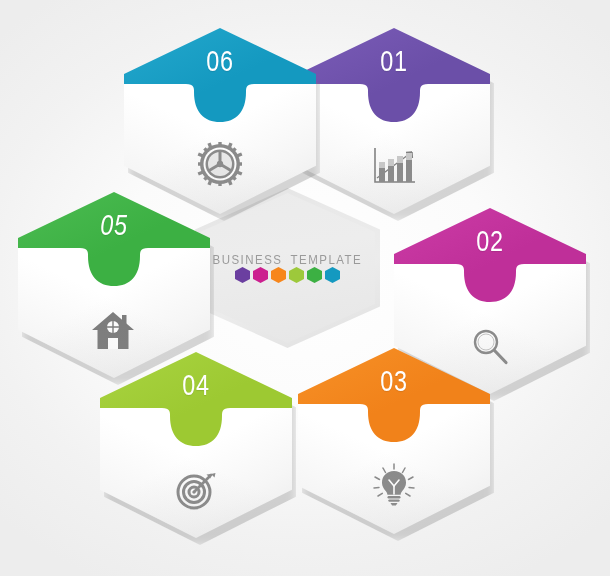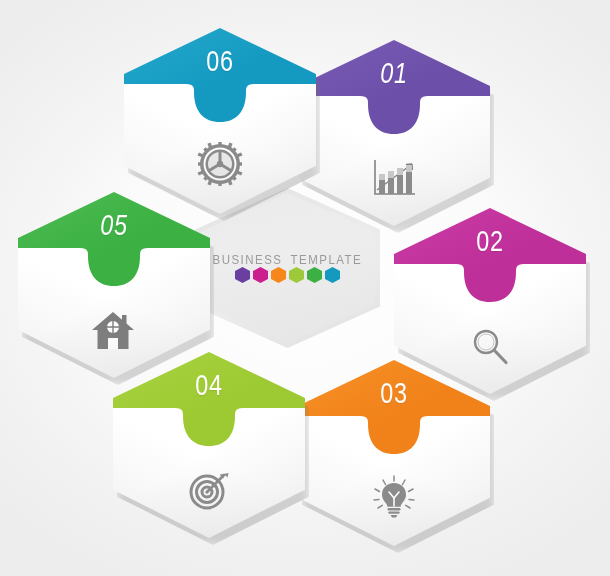--- a/index.html
+++ b/index.html
@@ -171,21 +171,21 @@
           <div class="swatch" style="background: rgb(204, 31, 143);"></div>
           <div class="swatch" style="background: rgb(247, 134, 27);"></div>
           <div class="swatch" style="background: rgb(157, 201, 59);"></div>
           <div class="swatch" style="background: rgb(60, 176, 67);"></div>
           <div class="swatch" style="background: rgb(20, 153, 192);"></div>
         </div>
     </div>
   </div>
 
   <div id="cells">
-      <div class="hex-cell" style="left: 298px; top: 40px; font-style: italic;">
+      <div class="hex-cell" style="left: 298px; top: 28px;">
         <div class="hex-shadow"></div>
         <div class="hex-body">
           <div class="hex-icon">
             <svg width="46" height="42" viewBox="0 0 46 42" fill="none">
       <path d="M4 2 V36 H44" stroke="#808080" stroke-width="1.6" fill="none"></path>
       <path d="M6 32 L41 6" stroke="#808080" stroke-width="1.4" fill="none"></path>
       <path d="M41 6 l-6 0.4 M41 6 l0.4 6" stroke="#808080" stroke-width="1.4" fill="none"></path>
       <rect x="8" y="22" width="6" height="14" fill="#8a8a8a"></rect>
       <rect x="8" y="16" width="6" height="6" fill="#c9c9c9"></rect>
       <rect x="17" y="20" width="6" height="16" fill="#8a8a8a"></rect>
@@ -229,21 +229,21 @@
         <stop offset="0%" stop-color="#cc3ca6"></stop>
         <stop offset="55%" stop-color="#bf2f99"></stop>
         <stop offset="100%" stop-color="#bf2f99"></stop>
       </linearGradient>
     </defs>
     <path d="M 96 0 L 192 46 L 192 56 L 130 56 C 122 56 122 60 122 64 C 122 84 112 94 96 94 C 80 94 70 84 70 64 C 70 60 70 56 62 56 L 0 56 L 0 46 Z" fill="url(#g02)"></path>
   </svg>
         </div>
         <div class="ribbon-number">02</div>
       </div>
-      <div class="hex-cell" style="left: 298px; top: 360px;">
+      <div class="hex-cell" style="left: 298px; top: 348px;">
         <div class="hex-shadow"></div>
         <div class="hex-body">
           <div class="hex-icon">
             <svg width="46" height="46" viewBox="0 0 46 46" fill="none">
       <g stroke="#8a8a8a" stroke-width="1.5" stroke-linecap="round">
         <path d="M23 2 v5"></path>
         <path d="M12 6 l2.5 4.5"></path>
                 <path d="M34 6 l-2.5 4.5"></path>
         <path d="M4 15 l4.5 2.5"></path>
                 <path d="M42 15 l-4.5 2.5"></path>
@@ -268,21 +268,21 @@
         <stop offset="0%" stop-color="#f79127"></stop>
         <stop offset="55%" stop-color="#f1821a"></stop>
         <stop offset="100%" stop-color="#f1821a"></stop>
       </linearGradient>
     </defs>
     <path d="M 96 0 L 192 46 L 192 56 L 130 56 C 122 56 122 60 122 64 C 122 84 112 94 96 94 C 80 94 70 84 70 64 C 70 60 70 56 62 56 L 0 56 L 0 46 Z" fill="url(#g03)"></path>
   </svg>
         </div>
         <div class="ribbon-number">03</div>
       </div>
-      <div class="hex-cell" style="left: 113px; top: 352px;">
+      <div class="hex-cell" style="left: 100px; top: 352px;">
         <div class="hex-shadow"></div>
         <div class="hex-body">
           <div class="hex-icon">
             <svg width="46" height="44" viewBox="0 0 46 44" fill="none">
       <circle cx="21" cy="24" r="16" stroke="#8a8a8a" stroke-width="3" fill="none"></circle>
       <circle cx="21" cy="24" r="10.5" stroke="#8a8a8a" stroke-width="3" fill="none"></circle>
       <circle cx="21" cy="24" r="5" stroke="#8a8a8a" stroke-width="3" fill="none"></circle>
       <circle cx="21" cy="24" r="1.6" fill="#8a8a8a"></circle>
       <path d="M21 24 L38 7" stroke="#8a8a8a" stroke-width="2.6" stroke-linecap="round"></path>
       <path d="M33.5 6.5 L38 6 L37.5 10.5 z" fill="#8a8a8a"></path>

